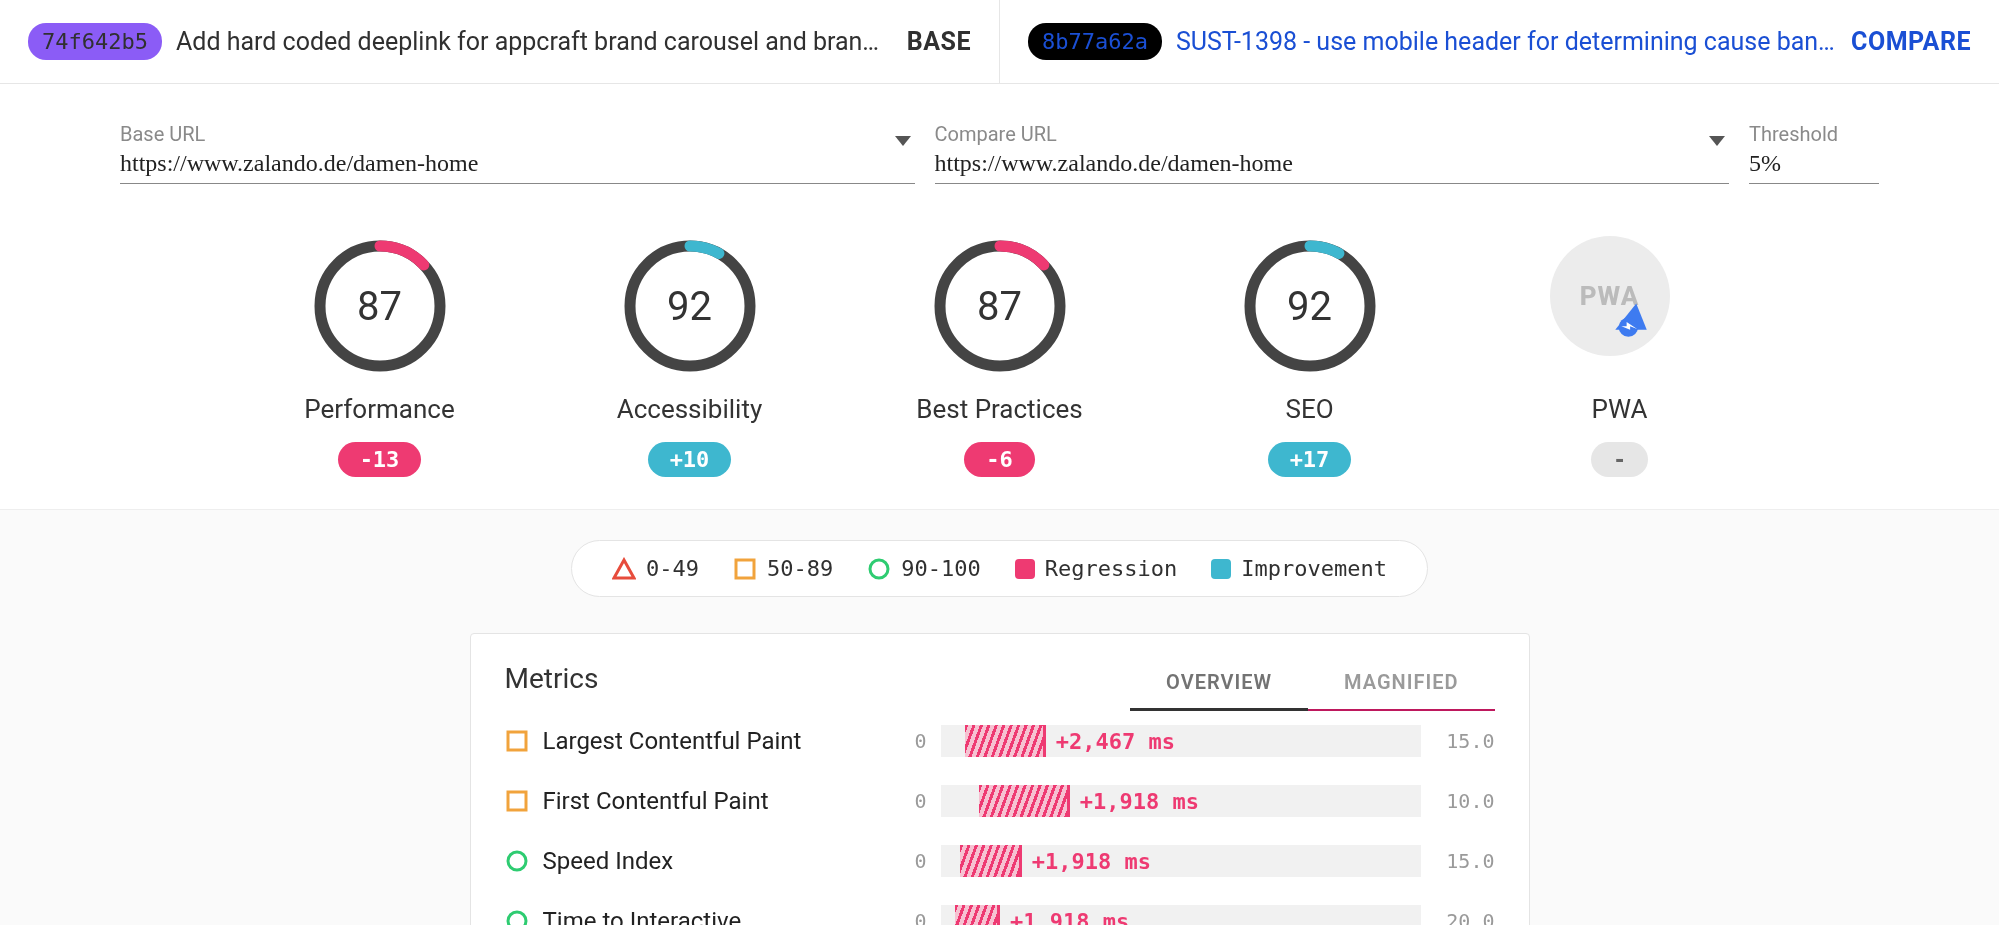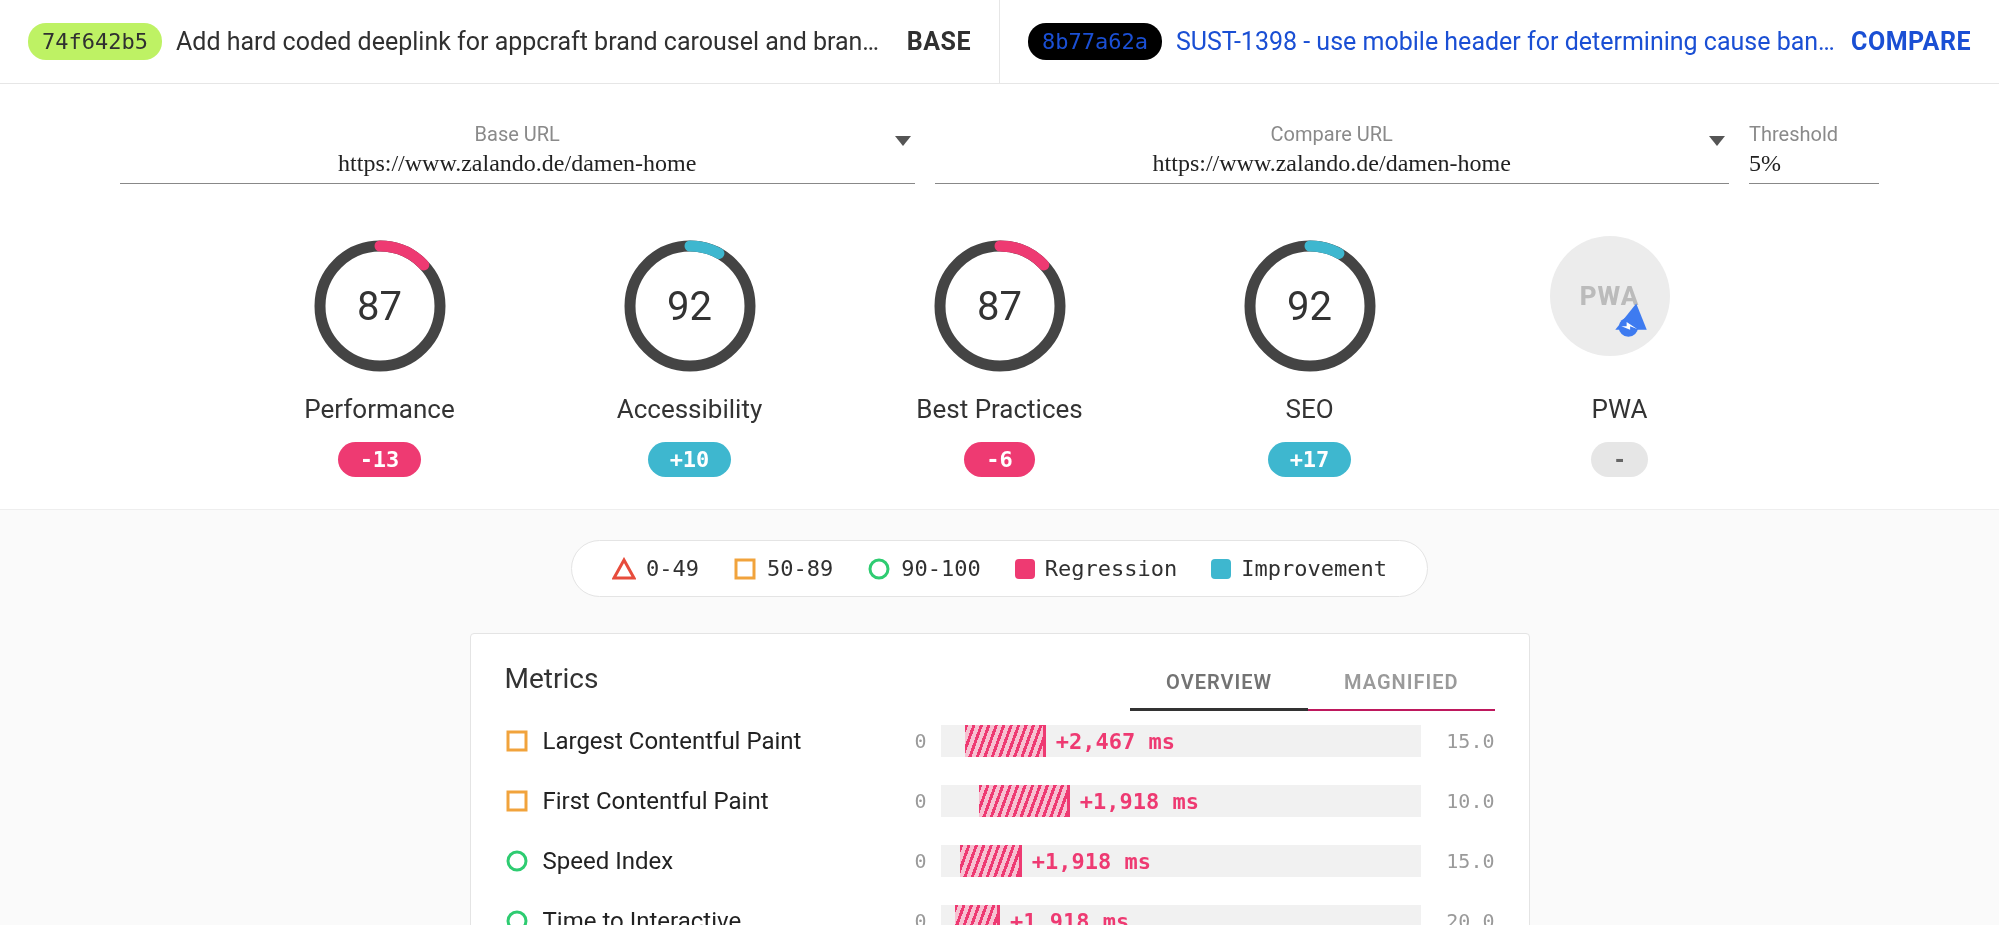--- a/index.html
+++ b/index.html
@@ -24,21 +24,21 @@
     gap: 14px;
     padding: 0 28px;
     overflow: hidden;
     white-space: nowrap;
   }
   .topbar .divider { width: 1px; background: #e6e6e6; }
   .hash {
     font-size: 22px;
     padding: 6px 14px;
     border-radius: 18px;
-    background: #bef264;
+    background: #8b5cf6;
   }
   .hash.compare { background: #000000; color: #1a4fd4; }
   .commit-msg {
     font-size: 25px;
     color: #303030;
     overflow: hidden;
     text-overflow: ellipsis;
     flex: 1 1 auto;
   }
   .commit-msg.compare { color: #1a4fd4; }
@@ -58,21 +58,21 @@
   }
   .field {
     display: flex;
     flex-direction: column;
     border-bottom: 1px solid #888;
     padding-bottom: 6px;
     position: relative;
   }
   .field .lbl { font-size: 20px; color: #8a8a8a; margin-bottom: 4px; }
   .field .val { font-size: 24px; color: #222; font-family: Liberation Serif, serif; }
-  .field.wide { flex: 1 1 0; align-items: center; }
+  .field.wide { flex: 1 1 0; }
   .field.narrow { width: 130px; }
   .field .caret {
     position: absolute; right: 4px; top: 14px;
     width: 0; height: 0;
     border-left: 8px solid transparent;
     border-right: 8px solid transparent;
     border-top: 10px solid #555;
   }
 
   

